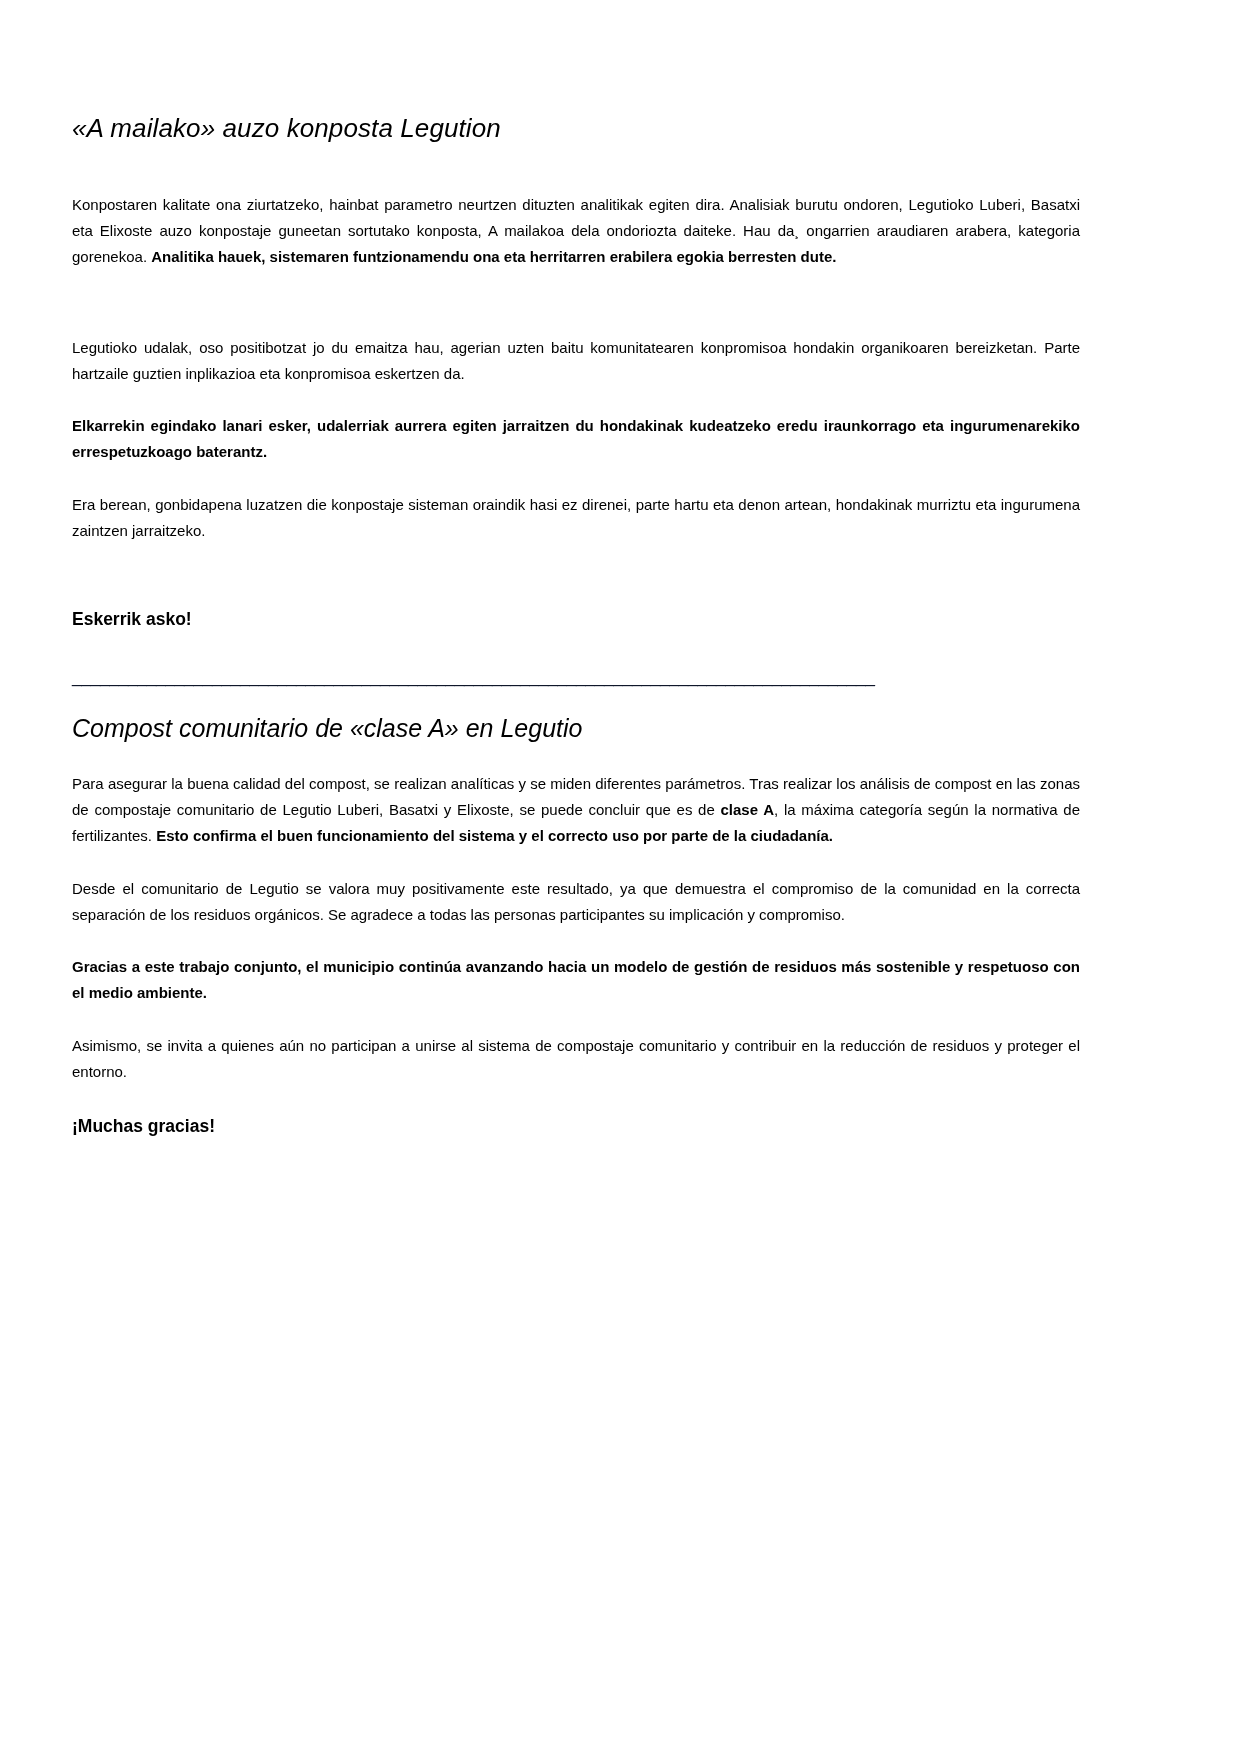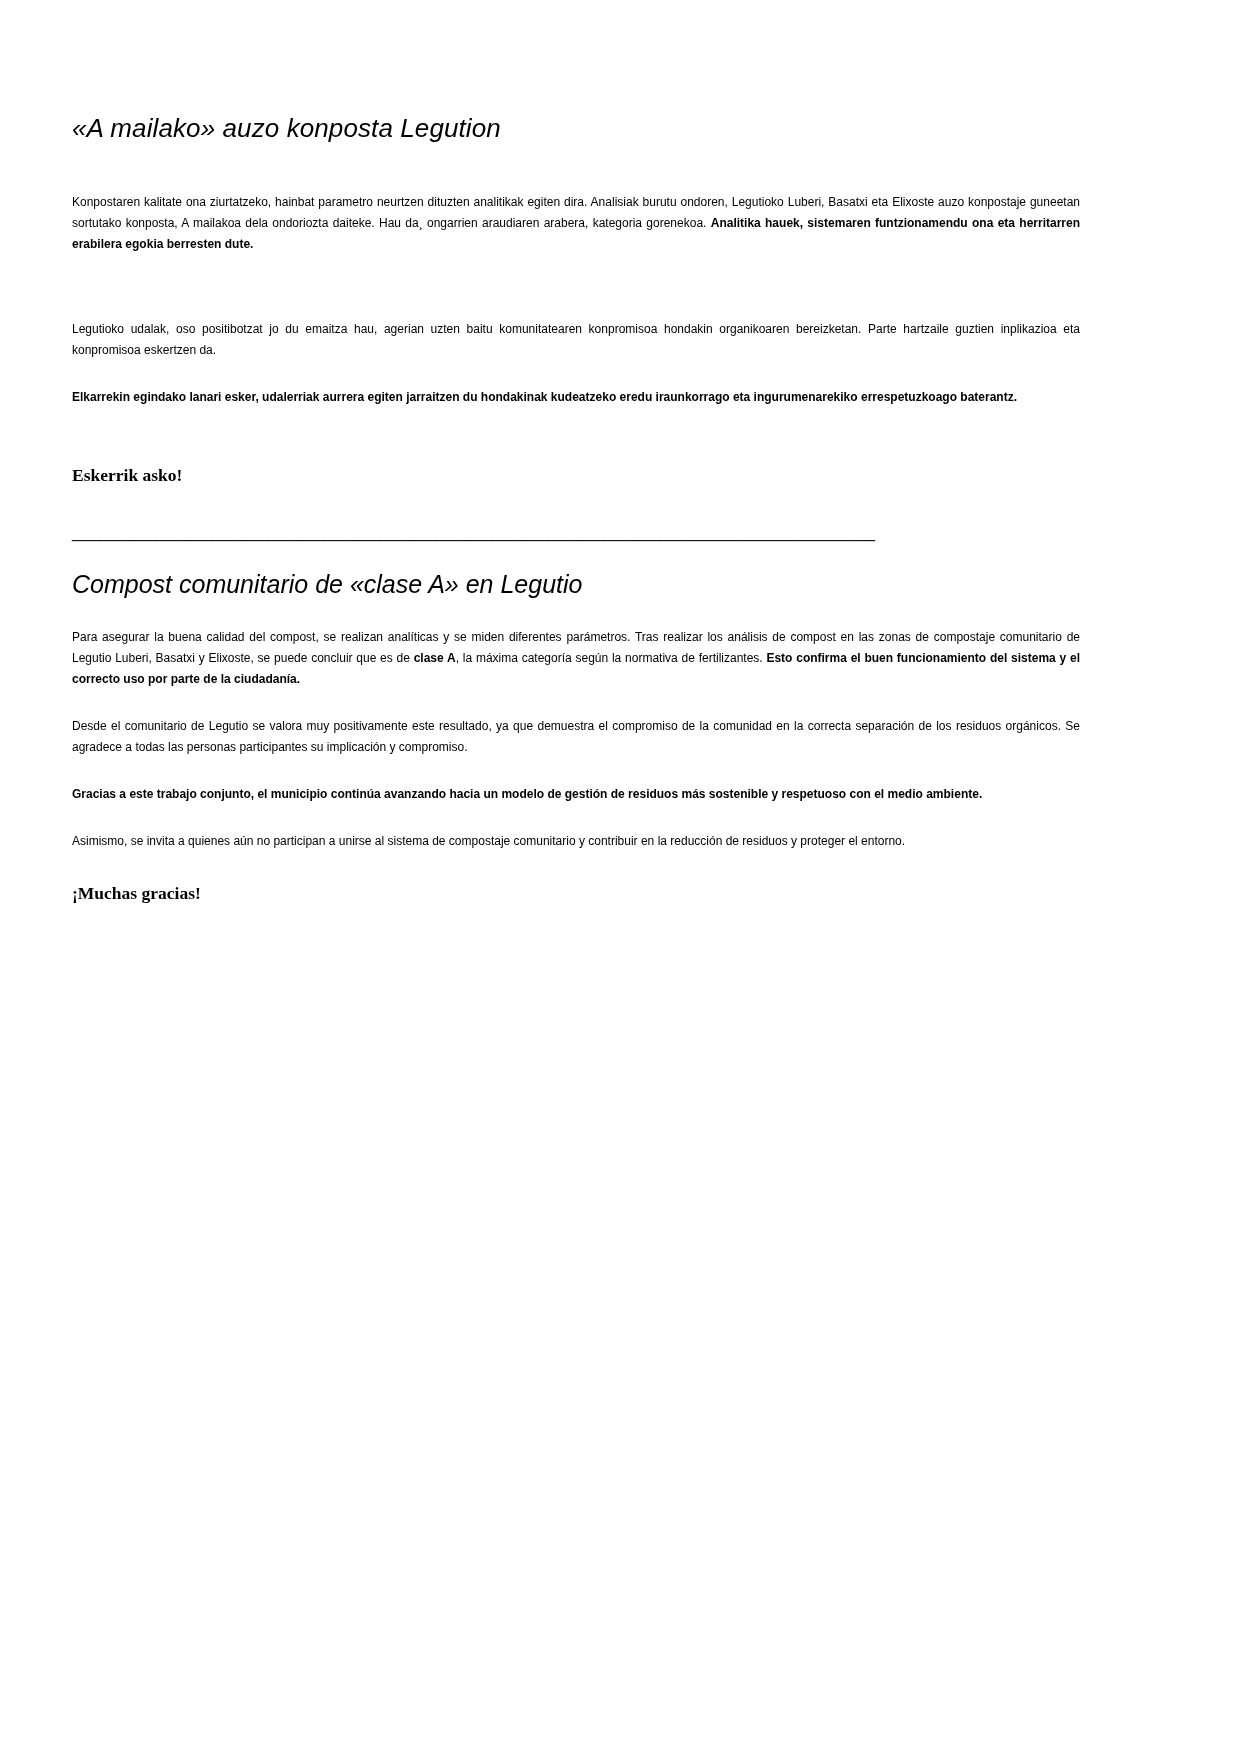--- a/index.html
+++ b/index.html
@@ -23,37 +23,36 @@
   }
   .doc-title {
     font-size: 26px;
     font-style: italic;
     font-weight: normal;
     line-height: 1.3;
     margin: 0 0 46px 0;
     letter-spacing: 0.1px;
   }
   .para {
-    font-size: 12px;
+    font-size: 15px;
     line-height: 1.75;
     text-align: justify;
     margin: 0 0 26px 0;
   }
   .para.justified {
     text-align: justify;
     text-justify: inter-word;
   }
   .gap-md { margin-bottom: 34px; }
   .bold { font-weight: bold; }
   .thanks {
     font-size: 17.5px;
     font-weight: bold;
     line-height: 1.75;
     margin: 0 0 30px 0;
-    font-family: Liberation Serif, serif;
   }
   .rule-text {
     font-size: 17.5px;
     line-height: 1.35;
     letter-spacing: -0.4px;
     word-break: break-all;
     margin: 0 0 24px 0;
     color: #0f172a;
   }
   .section-title {
@@ -74,20 +73,21 @@
   <h1 class="doc-title">«A mailako» auzo konposta Legution</h1>
 
   <p class="para justified"><span>Konpostaren kalitate ona ziurtatzeko, hainbat parametro neurtzen dituzten analitikak egiten dira. Analisiak burutu ondoren, Legutioko Luberi, Basatxi eta Elixoste auzo konpostaje guneetan sortutako konposta, A mailakoa dela ondoriozta daiteke. Hau da¸ ongarrien araudiaren arabera, kategoria gorenekoa. </span><span class="bold">Analitika hauek, sistemaren funtzionamendu ona eta herritarren erabilera egokia berresten dute.</span></p>
 
   <div class="spacer-2"></div>
 
   <p class="para justified">Legutioko udalak, oso positibotzat jo du emaitza hau, agerian uzten baitu komunitatearen konpromisoa hondakin organikoaren bereizketan. Parte hartzaile guztien inplikazioa eta konpromisoa eskertzen da.</p>
 
   <p class="para justified bold">Elkarrekin egindako lanari esker, udalerriak aurrera egiten jarraitzen du hondakinak kudeatzeko eredu iraunkorrago eta ingurumenarekiko errespetuzkoago baterantz.</p>
 
+  <p class="para justified gap-md">Era berean, gonbidapena luzatzen die konpostaje sisteman oraindik hasi ez direnei, parte hartu eta denon artean, hondakinak murriztu eta ingurumena zaintzen jarraitzeko.</p>
 
   <div class="spacer-1"></div>
 
   <p class="thanks">Eskerrik asko!</p>
 
   <p class="rule-text">______________________________________________________________________________________</p>
 
   <h2 class="section-title">Compost comunitario de «clase A» en Legutio</h2>
 
   <p class="para justified"><span>Para asegurar la buena calidad del compost, se realizan analíticas y se miden diferentes parámetros. Tras realizar los análisis de compost en las zonas de compostaje comunitario de Legutio Luberi, Basatxi y Elixoste, se puede concluir que es de </span><span class="bold">clase A</span><span>, la máxima categoría según la normativa de fertilizantes. </span><span class="bold">Esto confirma el buen funcionamiento del sistema y el correcto uso por parte de la ciudadanía.</span></p>

